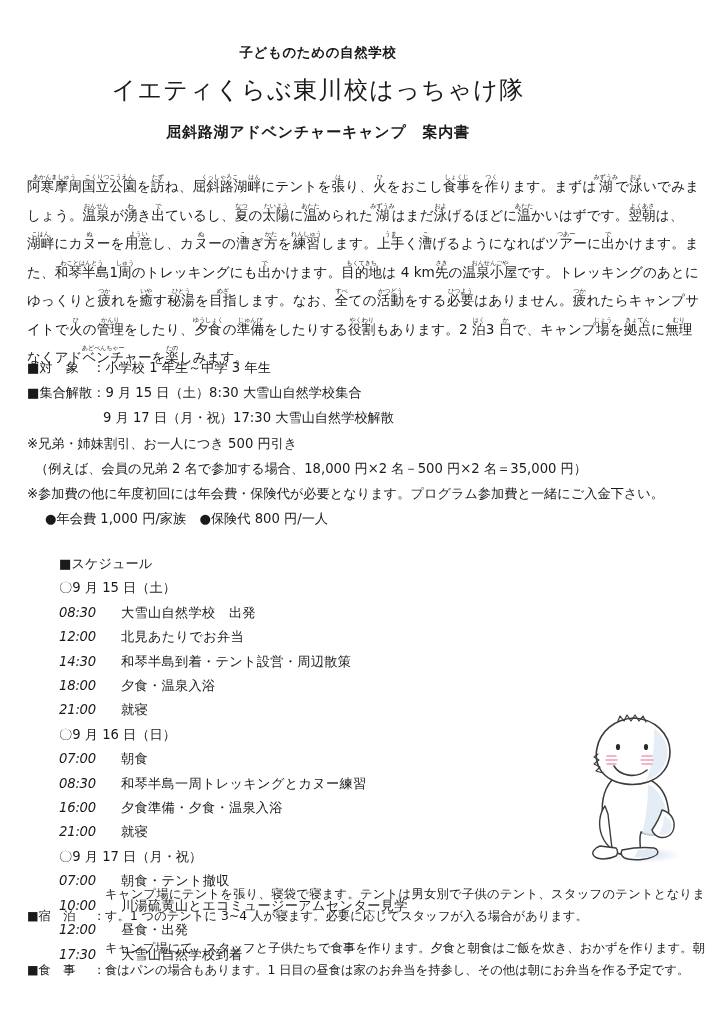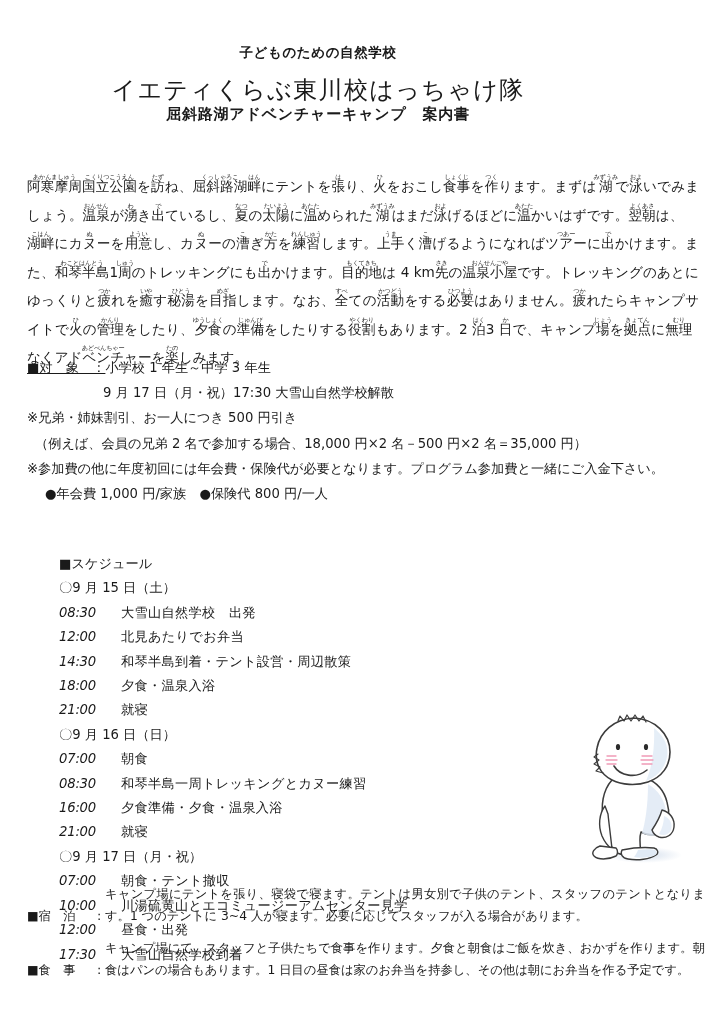--- a/index.html
+++ b/index.html
@@ -38,20 +38,21 @@
     font-size: 24px;
     font-weight: normal;
     letter-spacing: 1.4px;
     margin-top: 16px;
     line-height: 1.2;
   }
   .sub-title {
     font-size: 15px;
     font-weight: bold;
     letter-spacing: 0.8px;
+    margin-top: 18px;
     line-height: 1.2;
   }
 
   
   .intro {
     position: absolute;
     left: 27px;
     top: 172px;
     width: 672px;
     font-size: 13.6px;
@@ -74,21 +75,21 @@
     left: 27px;
     top: 355px;
     width: 672px;
     font-size: 13.2px;
     line-height: 25.2px;
   }
   .info .row { white-space: nowrap; }
   .info .indent-1 { padding-left: 76px; }
   .info .indent-2 { padding-left: 8px; }
   .info .indent-3 { padding-left: 18px; }
-  .label-box { letter-spacing: 0px; text-decoration: underline; }
+  .label-box { letter-spacing: 0px; }
 
   
   .schedule {
     position: absolute;
     left: 27px;
     top: 552px;
     width: 500px;
     font-size: 13.2px;
     line-height: 24.4px;
     margin-left: 32px;
@@ -153,20 +154,23 @@
     <div class="sub-title">屈斜路湖アドベンチャーキャンプ　案内書</div>
   </div>
 
   <div class="intro">
     <ruby>阿寒摩周<rt>あかんましゅう</rt></ruby><ruby>国立公園<rt>こくりつこうえん</rt></ruby>を<ruby>訪<rt>たず</rt></ruby>ね、<ruby>屈斜路湖<rt>くっしゃろこ</rt></ruby><ruby>畔<rt>はん</rt></ruby>にテントを<ruby>張<rt>は</rt></ruby>り、<ruby>火<rt>ひ</rt></ruby>をおこし<ruby>食事<rt>しょくじ</rt></ruby>を<ruby>作<rt>つく</rt></ruby>ります。まずは<ruby>湖<rt>みずうみ</rt></ruby>で<ruby>泳<rt>およ</rt></ruby>いでみましょう。<ruby>温泉<rt>おんせん</rt></ruby>が<ruby>湧<rt>わ</rt></ruby>き<ruby>出<rt>で</rt></ruby>ているし、<ruby>夏<rt>なつ</rt></ruby>の<ruby>太陽<rt>たいよう</rt></ruby>に<ruby>温<rt>あたた</rt></ruby>められた<ruby>湖<rt>みずうみ</rt></ruby>はまだ<ruby>泳<rt>およ</rt></ruby>げるほどに<ruby>温<rt>あたた</rt></ruby>かいはずです。<ruby>翌朝<rt>よくあさ</rt></ruby>は、<ruby>湖畔<rt>こはん</rt></ruby>にカ<ruby>ヌ<rt>ぬ</rt></ruby>ーを<ruby>用意<rt>ようい</rt></ruby>し、カ<ruby>ヌ<rt>ぬ</rt></ruby>ーの<ruby>漕<rt>こ</rt></ruby>ぎ<ruby>方<rt>かた</rt></ruby>を<ruby>練習<rt>れんしゅう</rt></ruby>します。<ruby>上手<rt>うま</rt></ruby>く<ruby>漕<rt>こ</rt></ruby>げるようになれば<ruby>ツアー<rt>つあー</rt></ruby>に<ruby>出<rt>で</rt></ruby>かけます。また、<ruby>和琴半島<rt>わことはんとう</rt></ruby>1<ruby>周<rt>しゅう</rt></ruby>のトレッキングにも<ruby>出<rt>で</rt></ruby>かけます。<ruby>目的地<rt>もくてきち</rt></ruby>は 4 km<ruby>先<rt>さき</rt></ruby>の<ruby>温泉小屋<rt>おんせんごや</rt></ruby>です。トレッキングのあとにゆっくりと<ruby>疲<rt>つか</rt></ruby>れを<ruby>癒<rt>いや</rt></ruby>す<ruby>秘湯<rt>ひとう</rt></ruby>を<ruby>目指<rt>めざ</rt></ruby>します。なお、<ruby>全<rt>すべ</rt></ruby>ての<ruby>活動<rt>かつどう</rt></ruby>をする<ruby>必要<rt>ひつよう</rt></ruby>はありません。<ruby>疲<rt>つか</rt></ruby>れたらキャンプサイトで<ruby>火<rt>ひ</rt></ruby>の<ruby>管理<rt>かんり</rt></ruby>をしたり、<ruby>夕食<rt>ゆうしょく</rt></ruby>の<ruby>準備<rt>じゅんび</rt></ruby>をしたりする<ruby>役割<rt>やくわり</rt></ruby>もあります。2 <ruby>泊<rt>はく</rt></ruby>3 <ruby>日<rt>か</rt></ruby>で、キャンプ<ruby>場<rt>じょう</rt></ruby>を<ruby>拠点<rt>きょてん</rt></ruby>に<ruby>無理<rt>むり</rt></ruby>なく<ruby>アドベンチャー<rt>あどべんちゃー</rt></ruby>を<ruby>楽<rt>たの</rt></ruby>しみます。
   </div>
 
   <div class="info">
     <div class="row">
       <span class="label-box">■対　象　：</span><span>小学校 1 年生～中学 3 年生</span>
+    </div>
+    <div class="row">
+      <span class="label-box">■集合解散：</span><span>9 月 15 日（土）8:30 大雪山自然学校集合</span>
     </div>
     <div class="row indent-1">
       <span>9 月 17 日（月・祝）17:30 大雪山自然学校解散</span>
     </div>
     <div class="row">
       <span>※兄弟・姉妹割引、お一人につき 500 円引き</span>
     </div>
     <div class="row indent-2">
       <span>（例えば、会員の兄弟 2 名で参加する場合、18,000 円×2 名－500 円×2 名＝35,000 円）</span>
     </div>

